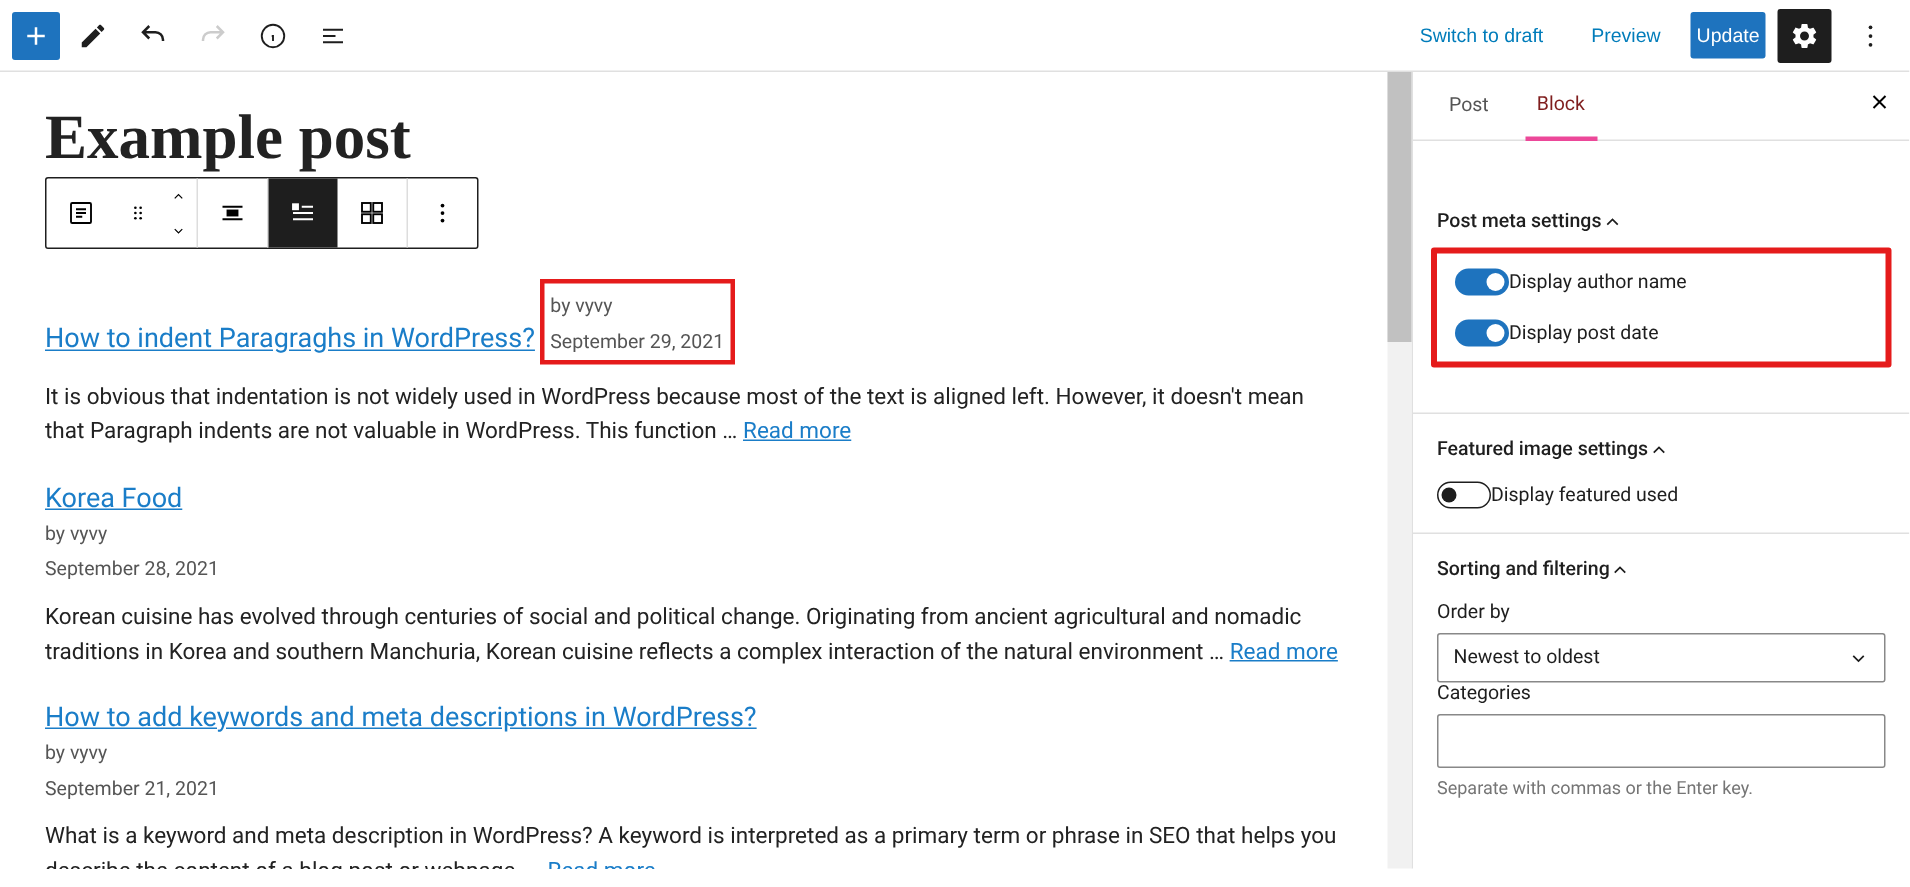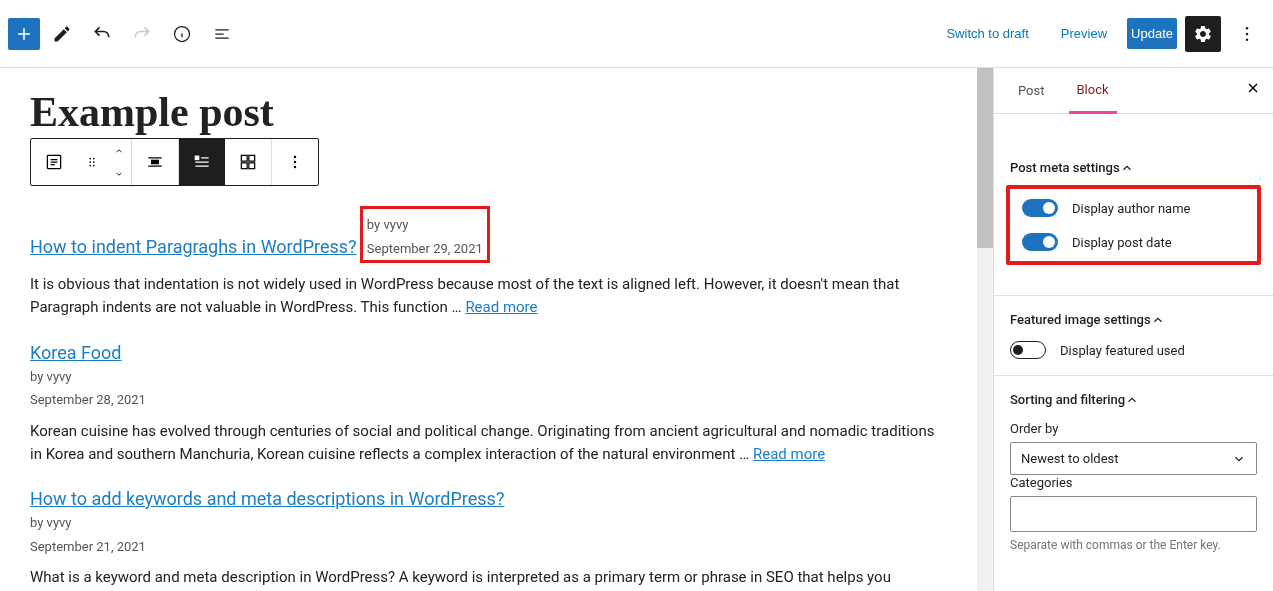--- a/index.html
+++ b/index.html
@@ -1,30 +1,30 @@
 <!DOCTYPE html>
 <html><head>
 <meta charset="utf-8">
 <style>
 *{box-sizing:border-box;margin:0;padding:0}
 body{font-family:-apple-system,BlinkMacSystemFont,"Segoe UI",Roboto,sans-serif;font-size:13px;color:#1e1e1e;background:#fff;width:1273px;height:591px;overflow:hidden}
-.topbar{height:68px;border-bottom:1px solid #e0e0e0;display:flex;align-items:center;padding:0 8px;justify-content:space-between}
+.topbar{height:48px;border-bottom:1px solid #e0e0e0;display:flex;align-items:center;padding:0 8px;justify-content:space-between}
 .topbar-left{display:flex;align-items:center;gap:4px}
 .topbar-right{display:flex;align-items:center;gap:8px}
 .icon-btn{width:36px;height:36px;display:flex;align-items:center;justify-content:center;border:none;background:transparent;cursor:pointer;border-radius:2px;color:#1e1e1e}
 .icon-btn.primary{background:#1e73be;color:#fff;width:32px;height:32px}
 .icon-btn.dark{background:#1e1e1e;color:#fff;width:36px;height:36px}
 .icon-btn.disabled{color:#ccc}
 .text-btn{padding:8px 12px;border:none;background:transparent;color:#007cba;cursor:pointer;font-size:13px}
 .btn-primary{background:#1e73be;color:#fff;padding:8px 4px;border:none;border-radius:2px;cursor:pointer;font-size:13px}
 .main-area{display:flex;height:531px}
 .editor{flex:1;padding:20px 30px;overflow-y:auto;position:relative}
 .scrollbar-track{width:16px;background:#f1f1f1;height:100%;position:relative}
 .scrollbar-thumb{width:16px;background:#c1c1c1;position:absolute;top:0;height:180px}
-.sidebar{width:280px;border-left:1px solid #e0e0e0;overflow-y:auto;font-size:13px}
+.sidebar{width:332px;border-left:1px solid #e0e0e0;overflow-y:auto;font-size:13px}
 .post-title{font-family:Georgia,serif;font-size:42px;font-weight:700;color:#222;margin-bottom:2px}
 .block-toolbar{display:inline-flex;border:1px solid #1e1e1e;border-radius:2px;background:#fff;margin-bottom:18px}
 .toolbar-group{display:flex;border-right:1px solid #ddd}
 .toolbar-group:last-child{border-right:none}
 .toolbar-btn{width:46px;height:46px;display:flex;align-items:center;justify-content:center;border:none;background:transparent;cursor:pointer}
 .toolbar-btn.active{background:#1e1e1e;color:#fff}
 .toolbar-btn.narrow{width:30px}
 .move-group{display:flex;flex-direction:column;width:24px}
 .move-btn{height:23px;border:none;background:transparent;cursor:pointer;display:flex;align-items:center;justify-content:center;font-size:10px}
 .post-item{margin-bottom:22px}
@@ -33,21 +33,21 @@
 .post-excerpt{color:#222;font-size:15px;margin-top:10px;line-height:1.55}
 .read-more{color:#1a7dc8;text-decoration:underline}
 .highlight-box{border:3px solid #e51b1b;padding:2px 4px;display:inline-block;margin-top:2px}
 .tabs{display:flex;align-items:center;border-bottom:1px solid #e0e0e0;padding:0 16px;position:relative}
 .tab{padding:14px 8px;font-size:13px;color:#555;cursor:pointer;margin-right:16px}
 .tab.active{color:#7f1d1d;font-weight:400;border-bottom:3px solid #ec4899;margin-bottom:-1px}
 .close-tabs{position:absolute;right:12px;top:12px;background:none;border:none;cursor:pointer;font-size:16px}
 .panel{padding:16px;border-bottom:1px solid #e0e0e0}
 .panel-header{display:flex;justify-content:flex-start;align-items:center;cursor:pointer;font-weight:500;font-size:13px;margin-bottom:14px}
 .chevron{font-size:12px}
-.setting-row{display:flex;align-items:center;gap:14px;margin-bottom:16px}
+.setting-row{display:flex;align-items:center;gap:0;margin-bottom:16px}
 .setting-row:last-child{margin-bottom:0}
 .toggle{width:36px;height:18px;border-radius:9px;position:relative;cursor:pointer}
 .toggle.on{background:#1e73be}
 .toggle.off{background:#fff;border:1px solid #1e1e1e}
 .toggle-knob{width:12px;height:12px;border-radius:50%;background:#fff;position:absolute;top:3px}
 .toggle.on .toggle-knob{right:3px}
 .toggle.off .toggle-knob{left:2px;background:#1e1e1e;width:10px;height:10px;top:3px}
 .field-label{font-size:13px;color:#1e1e1e;margin-bottom:6px;display:block}
 .select-box{width:100%;padding:8px 10px;border:1px solid #888;border-radius:2px;font-size:13px;background:#fff;display:flex;justify-content:space-between;align-items:center;cursor:pointer}
 .text-input{width:100%;padding:8px 10px;border:1px solid #888;border-radius:2px;font-size:13px;height:36px}

